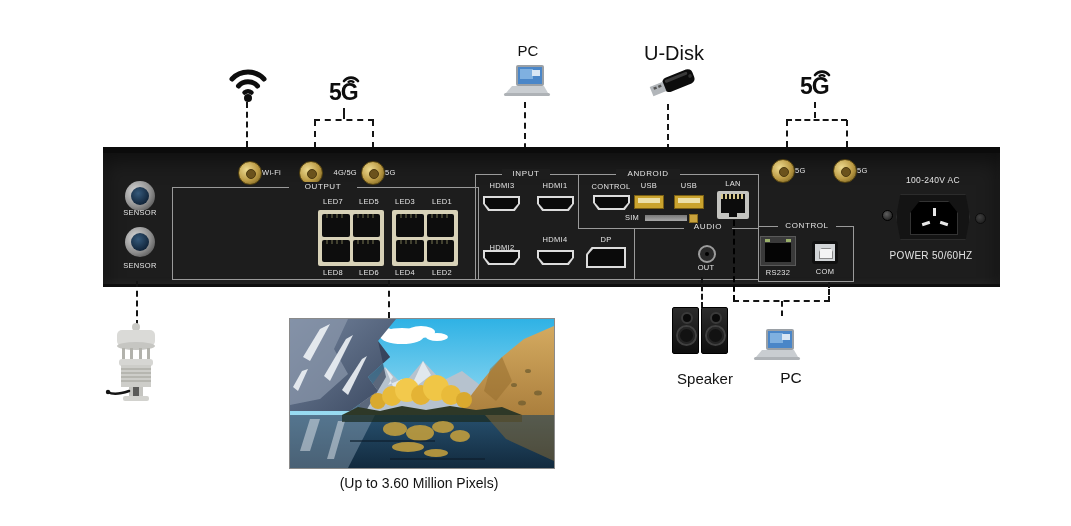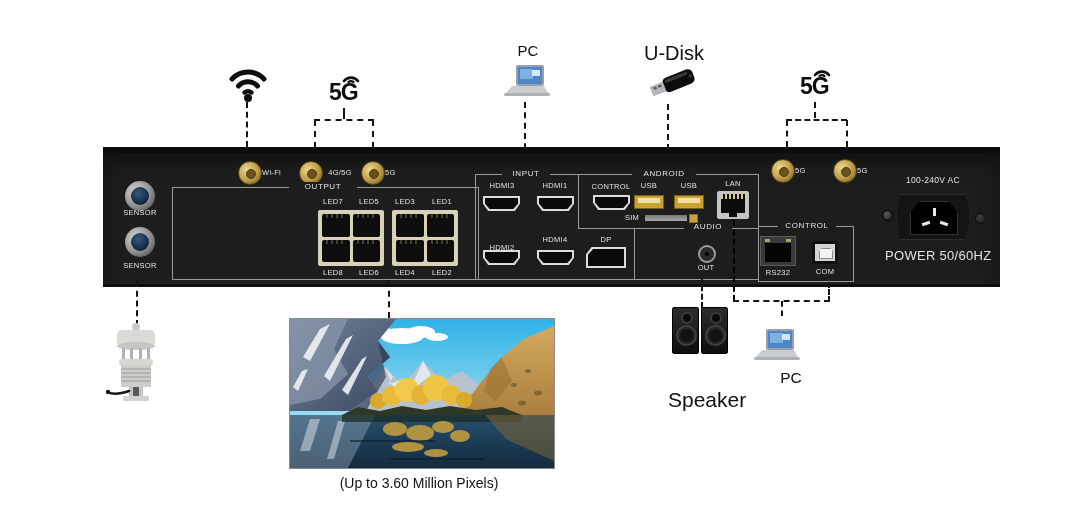--- a/index.html
+++ b/index.html
@@ -159,21 +159,21 @@
       </div>
     <div class="plbl" style="left:12px;top:114px;width:50px">SENSOR</div>
 
     <div class="antenna" style="left:135px;top:14px">
         <i></i>
       </div>
     <div class="plbl" style="left:159px;top:21px;width:32px;text-align:left">Wi-Fi</div>
     <div class="antenna" style="left:196px;top:14px">
         <i></i>
       </div>
-    <div class="plbl" style="left:220px;top:21px;width:34px;text-align:center">4G/5G</div>
+    <div class="plbl" style="left:220px;top:21px;width:34px;text-align:right">4G/5G</div>
     <div class="antenna" style="left:258px;top:14px">
         <i></i>
       </div>
     <div class="plbl" style="left:282px;top:21px;width:20px;text-align:left">5G</div>
     <div class="antenna" style="left:668px;top:12px">
         <i></i>
       </div>
     <div class="plbl" style="left:692px;top:19px;width:20px;text-align:left">5G</div>
     <div class="antenna" style="left:730px;top:12px">
         <i></i>
@@ -199,21 +199,21 @@
       <span></span>
         <span></span>
     </div>
     <div class="plbl" style="left:212px;top:121px;width:36px">LED8</div>
     <div class="plbl" style="left:248px;top:121px;width:36px">LED6</div>
     <div class="plbl" style="left:284px;top:121px;width:36px">LED4</div>
     <div class="plbl" style="left:321px;top:121px;width:36px">LED2</div>
 
     <div class="sbox" style="left:372px;top:27px;width:282px;height:104px">
       <div class="boxlbl" style="left:26px;width:48px">INPUT</div>
-      <div class="boxlbl" style="left:156px;width:64px">ANDROID</div>
+      <div class="boxlbl" style="left:140px;width:64px">ANDROID</div>
       <div style="position:absolute;left:102px;top:0;width:0;height:53px;border-left:1px solid #9a9a9a"></div>
       <div style="position:absolute;left:102px;top:53px;width:180px;height:0;border-top:1px solid #9a9a9a"></div>
       <div style="position:absolute;left:158px;top:53px;width:0;height:51px;border-left:1px solid #9a9a9a"></div>
       <div class="boxlbl" style="left:208px;top:47px;width:48px">AUDIO</div>
 
       <div class="plbl" style="left:8px;top:6px;width:36px">HDMI3</div>
       <div class="hdmi" style="left:7px;top:21px">
           <i></i>
         </div>
       <div class="plbl" style="left:61px;top:6px;width:36px">HDMI1</div>
@@ -279,21 +279,21 @@
     <div class="plbl" style="left:784px;top:29px;width:92px;font-size:8.5px">100-240V AC</div>
     <div class="screw" style="left:779px;top:63px"></div>
     <div class="pplate" style="left:793px;top:47px">
       <div class="csock">
         <div class="pin" style="left:22px;top:6px;width:3px;height:8px"></div>
         <div class="pin" style="left:11px;top:20px;width:8px;height:3px;transform:rotate(-18deg)"></div>
         <div class="pin" style="left:29px;top:20px;width:8px;height:3px;transform:rotate(18deg)"></div>
       </div>
     </div>
     <div class="screw" style="left:872px;top:66px;opacity:.55"></div>
-    <div class="plbl" style="left:782px;top:104px;width:92px;font-size:13px">POWER 50/60HZ</div>
+    <div class="plbl" style="left:782px;top:104px;width:92px;font-size:10px">POWER 50/60HZ</div>
   </div>
 
   <div class="vline" style="left:136px;top:281px;height:45px"></div>
   <div class="vline" style="left:388px;top:280px;height:38px"></div>
   <div class="vline" style="left:701px;top:277px;height:31px"></div>
   <div class="vline" style="left:733px;top:220px;height:81px;border-left-color:#000"></div>
   <div class="vline" style="left:828px;top:282px;height:20px"></div>
   <div class="hline" style="left:733px;top:300px;width:97px"></div>
   <div class="vline" style="left:781px;top:301px;height:15px"></div>
 
@@ -400,21 +400,21 @@
   </div>
 
   <div class="spk" style="left:672px;top:307px">
     <div class="tw"></div>
       <div class="wf"></div>
   </div>
   <div class="spk" style="left:701px;top:307px">
     <div class="tw"></div>
       <div class="wf"></div>
   </div>
-  <div class="blbl" style="left:668px;top:388px;width:74px;font-size:21px">Speaker</div>
+  <div class="blbl" style="left:668px;top:370px;width:74px;font-size:15px">Speaker</div>
 
   <svg class="abs" style="left:752px;top:326px" width="50" height="38" viewBox="0 0 50 38">
     <rect x="14" y="3" width="28" height="21" rx="2" fill="#9aa0a6"></rect>
     <rect x="16" y="5" width="24" height="17" fill="#4a86c8"></rect>
     <rect x="18" y="7" width="13" height="10" fill="#7fb0e0"></rect>
     <rect x="30" y="8" width="8" height="6" fill="#d8e6f4"></rect>
     <polygon points="4,31 46,31 42,24 10,24" fill="#c9cdd1"></polygon>
     <rect x="2" y="31" width="46" height="3" rx="1.5" fill="#aeb2b6"></rect>
   </svg>
   <div class="blbl" style="left:771px;top:369px;width:40px;font-size:15.5px">PC</div>

